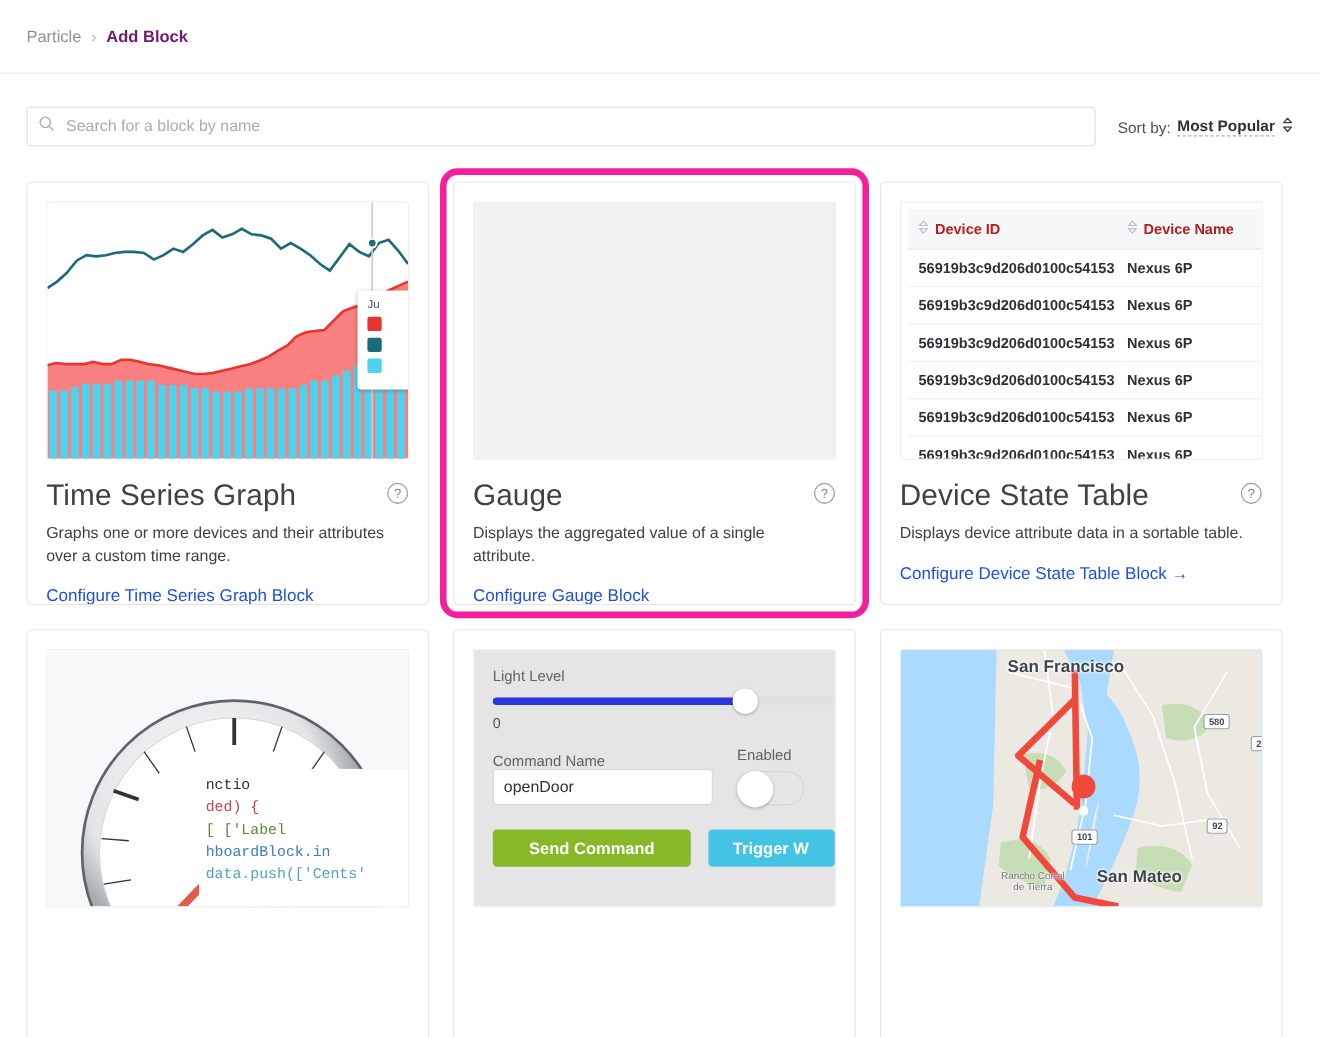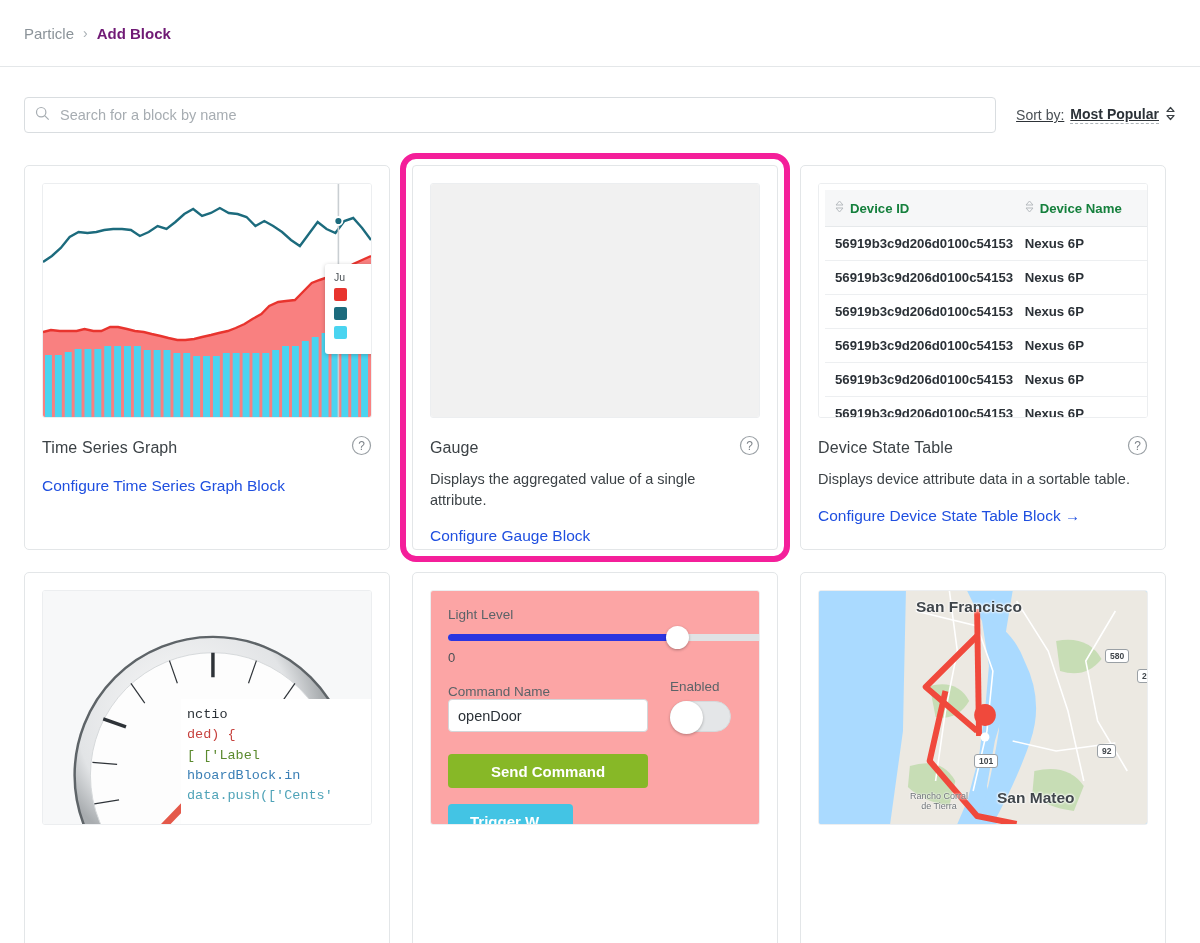--- a/index.html
+++ b/index.html
@@ -65,21 +65,21 @@
     border: 0;
     outline: 0;
     font-size: 14.5px;
     font-family: "Liberation Sans", sans-serif;
     color: #3c4246;
     width: 100%;
     background: transparent;
   }
   .search-input::placeholder { color: #a7adb2; }
 
-  .sortwrap { display: flex; align-items: center; gap: 6px; font-size: 14px; text-decoration: underline; }
+  .sortwrap { display: flex; align-items: flex-end; gap: 6px; font-size: 14px; }
   .sort-label { color: #4a5055; }
   .sort-value {
     font-weight: bold;
     color: #2b3137;
     border-bottom: 1px dashed #aeb4b9;
     padding-bottom: 1px;
   }
   .sort-caret { display: block; }
 
   
@@ -111,21 +111,21 @@
     position: relative;
     background: #fff;
   }
   .card-titlerow {
     display: flex;
     align-items: center;
     justify-content: space-between;
     margin-top: 17px;
   }
   .card-title {
-    font-size: 16px;
+    font-size: 27px;
     color: #3c4246;
     font-weight: normal;
     letter-spacing: .1px;
   }
   .help-icon { display: block; cursor: pointer; }
   .card-desc {
     font-size: 14.5px;
     line-height: 1.42;
     color: #3c4246;
     margin-top: 9px;
@@ -177,21 +177,21 @@
     color: #8a8f93;
     margin-top: 2px;
     letter-spacing: -.5px;
   }
 
   
   .dt { width: 100%; border-collapse: collapse; background: #fff; }
   .dt th {
     background: #f6f7f8;
     font-size: 13.2px;
-    color: #15803d;
+    color: #b91c1c;
     text-align: left;
     padding: 10px 6px 10px 0;
     border-bottom: 1px solid #e6e9eb;
     font-weight: bold;
     white-space: nowrap;
   }
   .dt td {
     font-size: 13.2px;
     color: #2b3137;
     font-weight: bold;
@@ -216,21 +216,21 @@
     overflow: hidden;
     white-space: nowrap;
   }
   .c-kw { color: #2b3137; }
   .c-red { color: #c7433f; }
   .c-grn { color: #5b8a2f; }
   .c-blu { color: #3a7fb5; }
   .c-cya { color: #4fa3b8; }
 
   
-  .ctrl-prev { height: 100%; background: #fca5a5; padding: 16px 0 0 17px; }
+  .ctrl-prev { height: 100%; background: #e5e5e5; padding: 16px 0 0 17px; }
   .ctrl-label { font-size: 13.5px; color: #5c6368; }
   .slider-track {
     height: 7px; border-radius: 4px; background: #e0e2e4;
     margin-top: 12px; width: 330px; position: relative;
   }
   .slider-fill { position: absolute; left: 0; top: 0; height: 7px; border-radius: 4px; background: #2b35e0; width: 68%; }
   .slider-knob {
     position: absolute; left: 66%; top: -8px;
     width: 23px; height: 23px; border-radius: 50%;
     background: #fff; box-shadow: 0 1px 3px rgba(0,0,0,.3);
@@ -246,21 +246,21 @@
   }
   .toggle {
     width: 61px; height: 31px; border-radius: 16px;
     background: #e4e6e8; border: 1px solid #d6d9db; position: relative;
   }
   .toggle-knob {
     position: absolute; left: -1px; top: -1px;
     width: 33px; height: 33px; border-radius: 50%;
     background: #fff; box-shadow: 0 1px 3px rgba(0,0,0,.28);
   }
-  .btn-row { display: flex; gap: 16px; margin-top: 22px; flex-direction: column; }
+  .btn-row { display: flex; gap: 16px; margin-top: 22px; }
   .btn {
     height: 34px; border-radius: 4px; border: 0;
     color: #fff; font-size: 15px; font-weight: bold;
     font-family: "Liberation Sans", sans-serif;
     display: flex; align-items: center; justify-content: center;
     cursor: pointer; white-space: nowrap;
   }
   .btn-send { background: #87b827; width: 200px; }
   .btn-trigger { background: #43c4e4; width: 125px; justify-content: flex-start; padding-left: 22px; }
 
@@ -389,20 +389,21 @@
         </div>
         <div class="card-titlerow">
           <div class="card-title">Time Series Graph</div>
           <span class="help-icon">
             <svg width="21" height="21" viewBox="0 0 21 21">
               <circle cx="10.5" cy="10.5" r="9" fill="none" stroke="#9aa0a5" stroke-width="1.2"></circle>
               <text x="10.5" y="15" font-size="12" fill="#7d8389" text-anchor="middle" font-family="Liberation Sans, sans-serif">?</text>
             </svg>
           </span>
         </div>
+        <div class="card-desc">Graphs one or more devices and their attributes over a custom time range.</div>
         <a class="card-link">
           <span>Configure Time Series Graph Block</span>
           <span class="arrow"></span>
         </a>
       </div>
     </div>
 
     <div class="cardslot highlight">
       <div class="card">
         <div class="preview">
@@ -620,20 +621,20 @@
 
               <path d="M168 135 a11 11 0 1 1 .1 0 L168 166 Z" fill="#f0493c"></path>
               <circle cx="168" cy="146" r="4.5" fill="#ffffff"></circle>
             </svg>
             <div class="map-city" style="left:97px; top:7px">San Francisco</div>
             <div class="map-city" style="left:178px; top:198px">San Mateo</div>
             <div class="map-small" style="left:88px; top:200px; width:64px; text-align:center">Rancho Corral de Tierra</div>
             <div class="shield" style="left:155px; top:163px">101</div>
             <div class="shield" style="left:278px; top:153px">92</div>
             <div class="shield" style="left:318px; top:78px">280</div>
-            <div class="shield" style="left:286px; top:58px">580</div>
+            <div class="shield" style="left:275px; top:58px">580</div>
           </div>
         </div>
       </div>
     </div>
 
   </div>
 </div>
 
 </body></html>

